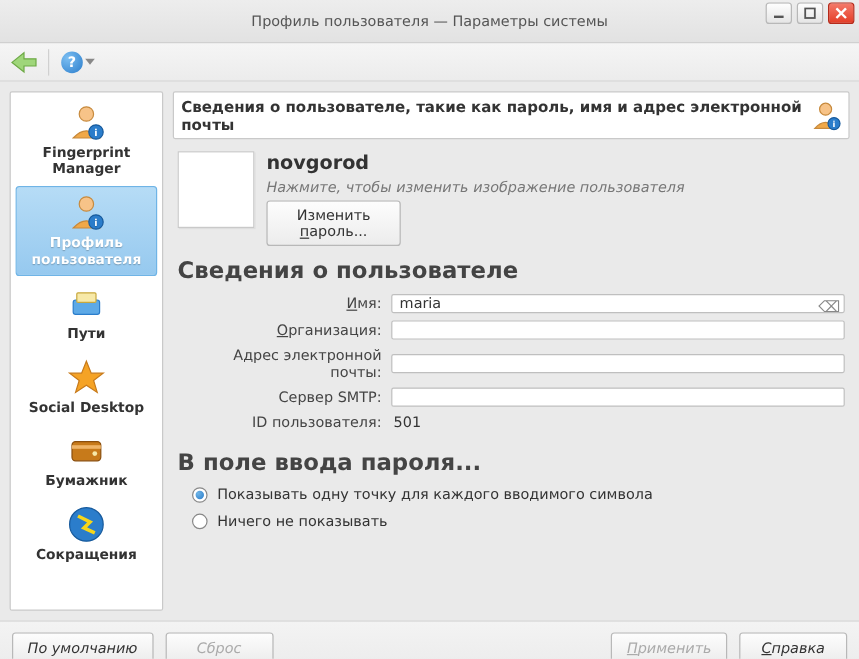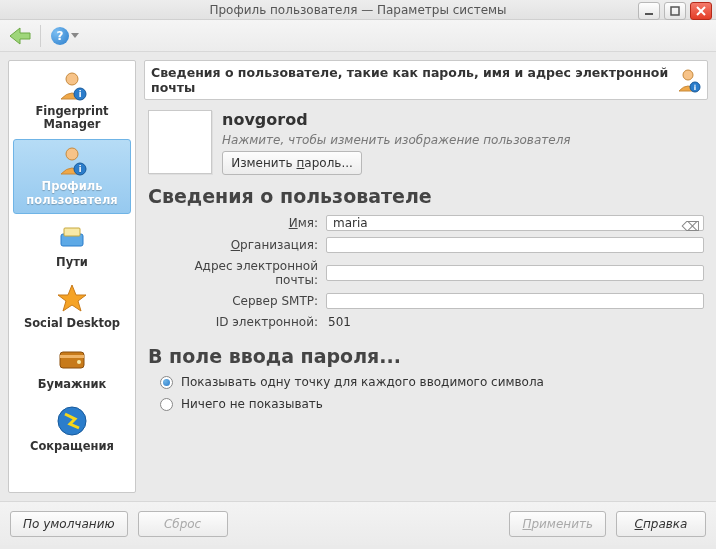--- a/index.html
+++ b/index.html
@@ -8,21 +8,21 @@
     font-family: "DejaVu Sans", "Liberation Sans", Arial, sans-serif;
     font-size: 12px;
     color: #333;
     background: #eaeaea;
     width: 716px;
     height: 549px;
     overflow: hidden;
   }
   
   .titlebar {
-    height: 20px;
+    height: 36px;
     background: linear-gradient(#ededed,#e2e2e2);
     border-bottom: 1px solid #d0d0d0;
     display: flex;
     align-items: center;
     justify-content: center;
     position: relative;
   }
   .titlebar .title { color: #555; font-size: 12px; }
   .win-controls { position: absolute; right: 4px; top: 2px; display: flex; gap: 4px; }
   .win-btn {
@@ -108,21 +108,21 @@
   .avatar-frame {
     width:64px; height:64px;
     background:#fff;
     border:1px solid #c9c9c9;
     box-shadow: 1px 1px 0 rgba(0,0,0,.05);
   }
   .profile-info { flex:1; display:flex; flex-direction:column; gap:4px; }
   .username { font-weight:bold; font-size:16px; color:#333; }
   .hint { font-style:italic; color:#777; font-size:12px; }
   .chg-pass-btn {
-    width:140px;
+    width:112px;
     padding:4px 8px;
     background: linear-gradient(#fdfdfd,#ececec);
     border:1px solid #b8b8b8;
     border-radius:3px;
     font-size:12px;
     color:#333;
     text-align:center;
     cursor:pointer;
   }
   .section-title { font-weight:bold; font-size:19px; color:#444; padding:4px 4px 0 4px; }
@@ -335,21 +335,21 @@
           <span></span>
         </div>
       </div>
       <div class="form-row">
         <span class="form-label">Сервер SMTP:</span>
         <div class="form-input">
           <span></span>
         </div>
       </div>
       <div class="form-row">
-        <span class="form-label">ID электронной:</span>
+        <span class="form-label">ID пользователя:</span>
         <span class="static-val">501</span>
       </div>
     </div>
 
     <div class="section-title">В поле ввода пароля...</div>
 
     <div class="radio-group">
       <div class="radio-row">
         <div class="radio checked"></div>
         <span>Показывать одну точку для каждого вводимого символа</span>

